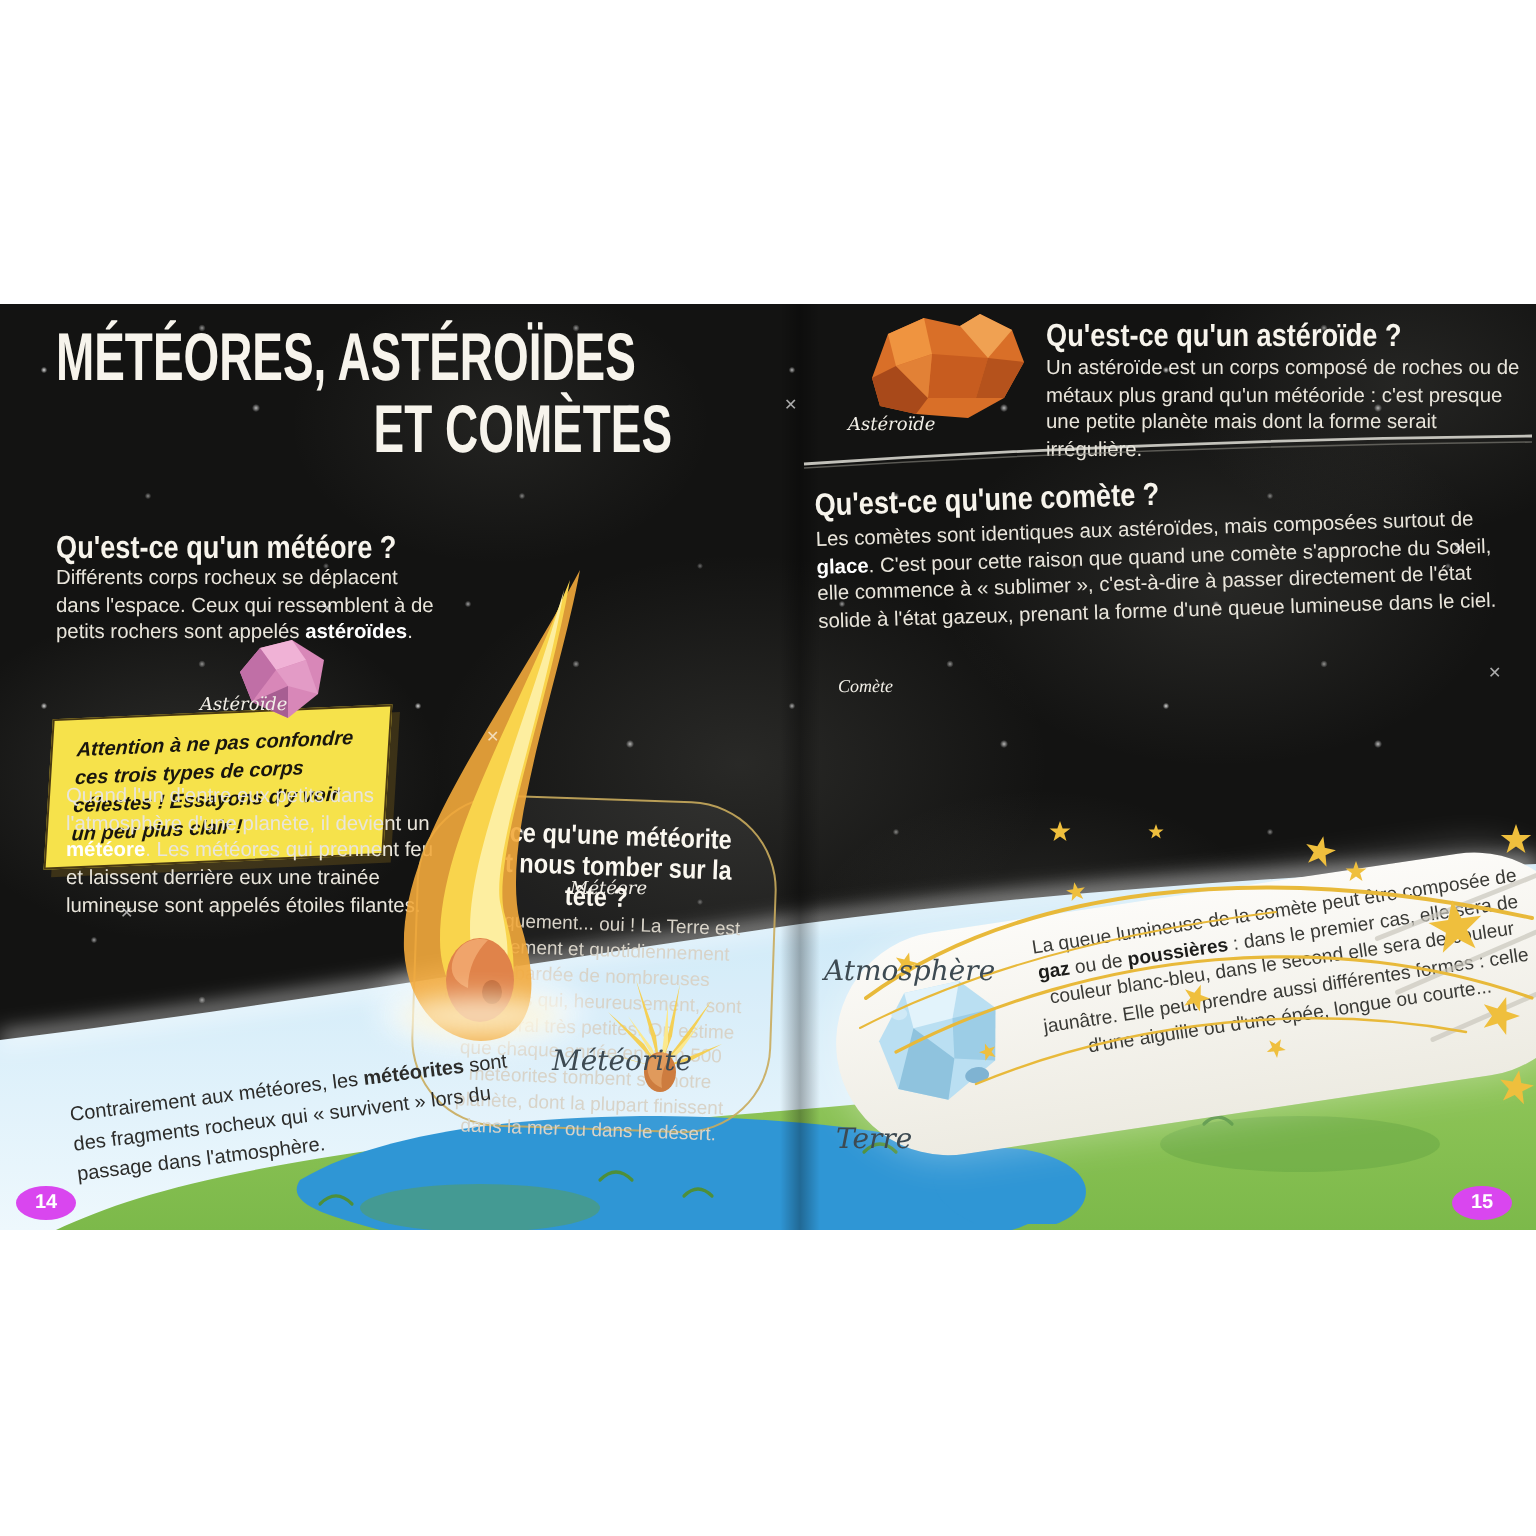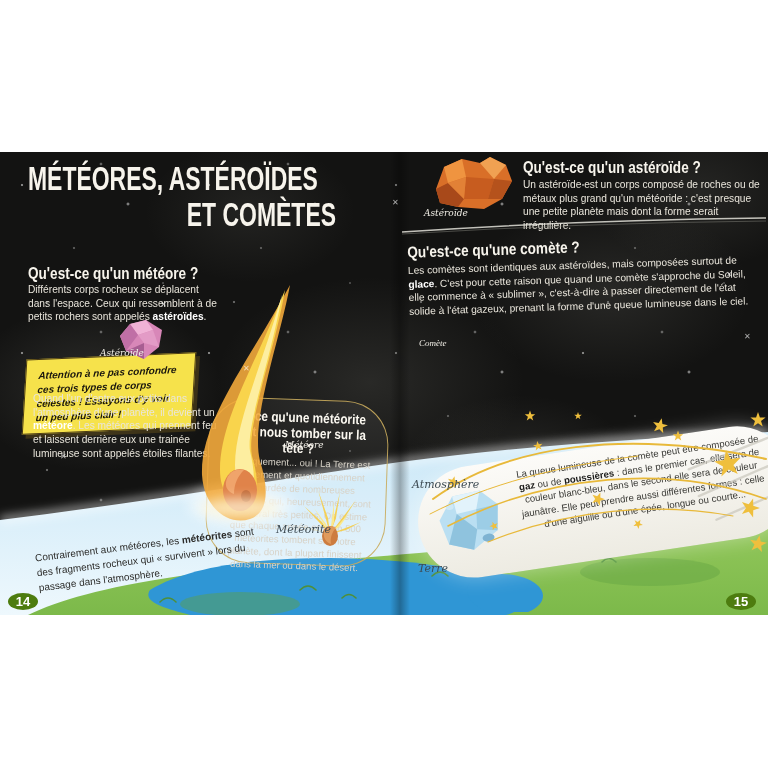--- a/index.html
+++ b/index.html
@@ -29,21 +29,21 @@
     background:linear-gradient(to right, transparent, rgba(0,0,0,.30), transparent);}
   .sparkle{color:rgba(255,255,255,.65);font-size:8px;}
   
   .title-line{font-weight:bold;color:#f7f4ec;font-size:27px;letter-spacing:0px;
     transform:scale(.85,1.25);transform-origin:left top;white-space:nowrap;}
   .hd{font-weight:bold;color:#f7f4ec;font-size:14px;transform:scale(.97,1.14);
     transform-origin:left top;white-space:nowrap;}
   .body-txt{color:#e9e5db;font-size:10.2px;line-height:1.34;}
   .body-txt b{color:#ffffff;}
   .script{font-family:"DejaVu Serif",serif;font-style:italic;font-size:9px;color:#f2efe7;}
-  .script-dark{font-family:"DejaVu Serif",serif;font-style:italic;font-size:11px;color:#3d4a52;}
+  .script-dark{font-family:"DejaVu Serif",serif;font-style:italic;font-size:14px;color:#3d4a52;}
   
   #note-box{left:24px;top:204px;width:146px;padding:9px 10px 8px 12px;
     background:#f6e24b;border:1px solid #4a3a12;
     transform:rotate(-2.5deg) skewX(-6deg);
     box-shadow:4px 4px 0 rgba(105,82,25,.45);}
   #note-box .txt{font-size:10px;font-weight:bold;font-style:italic;color:#19160e;line-height:1.4;}
   
   #bubble{left:207px;top:247px;width:180px;height:166px;border-radius:44px;
     border:1.6px solid rgba(201,171,92,.9);background:rgba(255,255,255,.05);
     transform:rotate(2deg);padding:10px 12px 0 12px;box-sizing:border-box;text-align:center;}
@@ -52,22 +52,22 @@
   #bubble .b-body{margin-top:5px;font-size:9.5px;line-height:1.35;color:#d8d3c8;}
   
   #comet{left:418px;top:313px;width:378px;height:112px;border-radius:58px;
     background:linear-gradient(180deg,#fcfbf8,#edebe2);
     transform:rotate(-8.5deg);transform-origin:60px 56px;
     box-shadow:0 0 20px rgba(255,255,255,.35);}
   #comet .tail-txt{position:absolute;left:96px;top:9px;width:262px;text-align:center;
     font-size:9.6px;line-height:1.38;color:#3a3a36;}
   #comet .tail-txt b{color:#1c1c1a;}
   
-  .pagedot{width:30px;height:17px;border-radius:50%;background:#4d7c0f;color:#ffffff;
-    font-size:13px;font-weight:bold;display:flex;align-items:center;justify-content:center;}
+  .pagedot{width:30px;height:17px;border-radius:50%;background:#d946ef;color:#ffffff;
+    font-size:10px;font-weight:bold;display:flex;align-items:center;justify-content:center;}
 </style>
 </head>
 <body>
 
 <div id="spread" class="abs">
 
   <div id="starfield" class="abs"></div>
   <div id="smoke" class="abs"></div>
 
   <svg class="abs" style="left:0;top:0;" width="768" height="463" viewBox="0 0 768 463">

